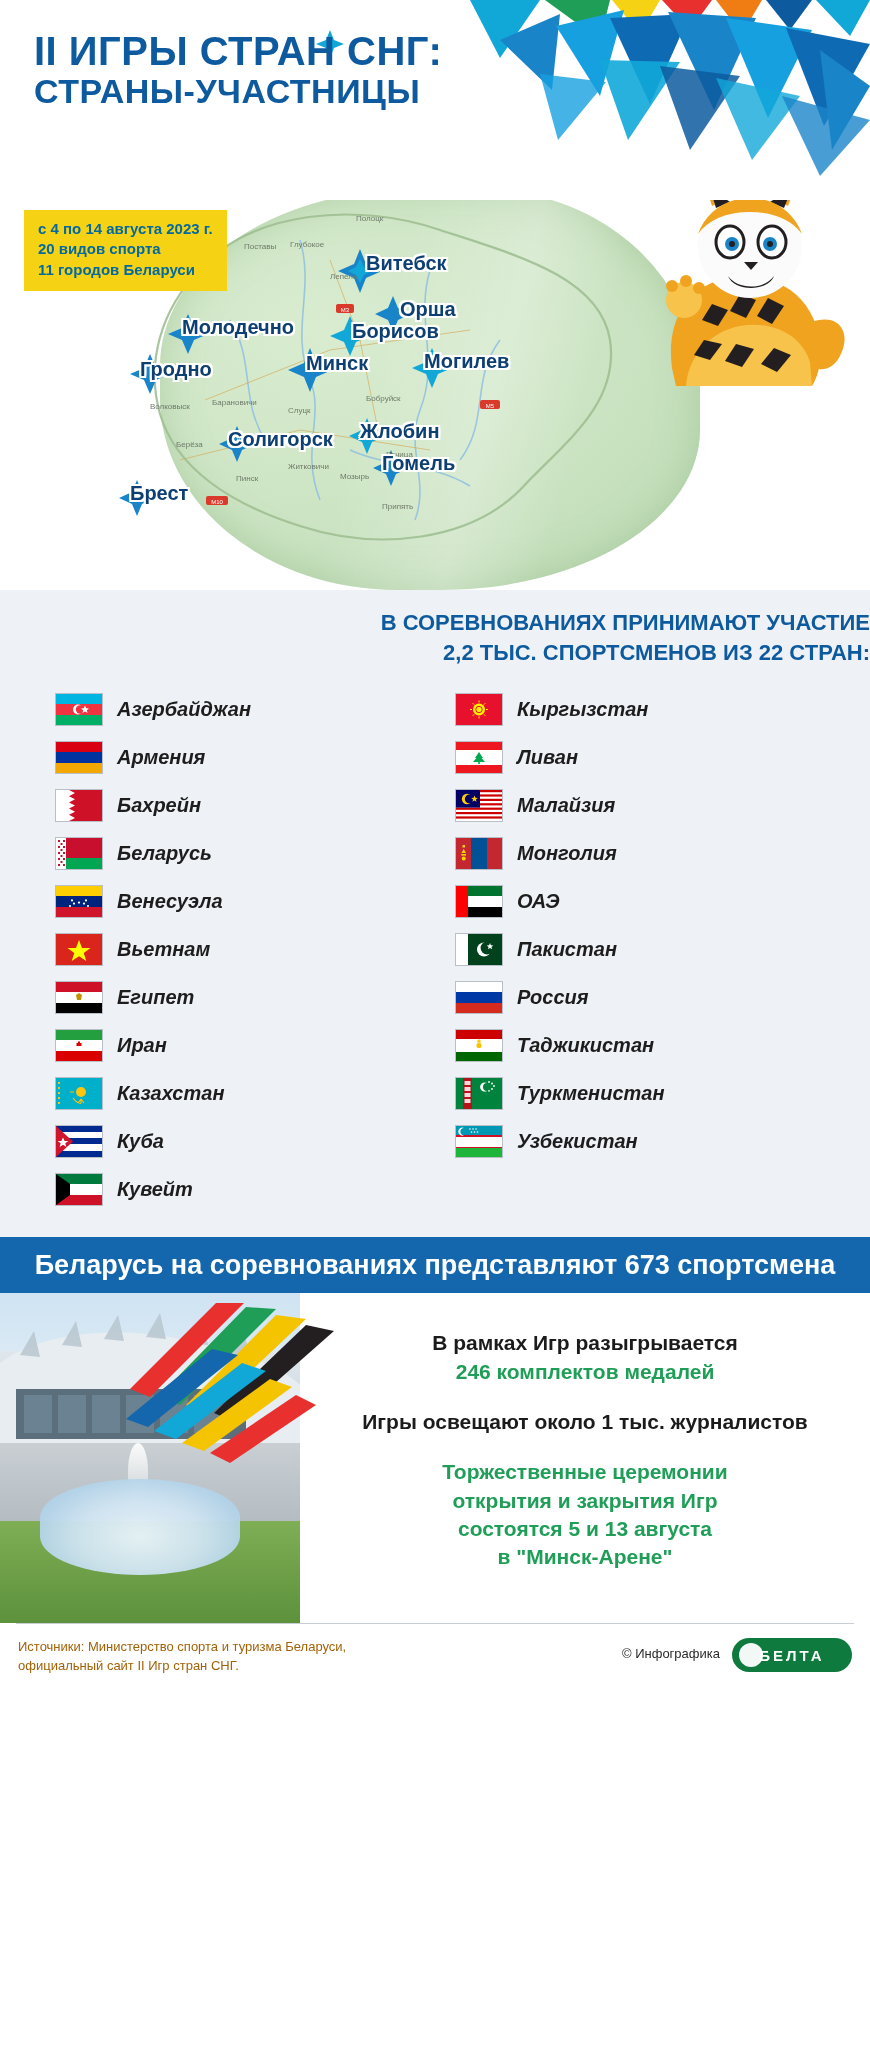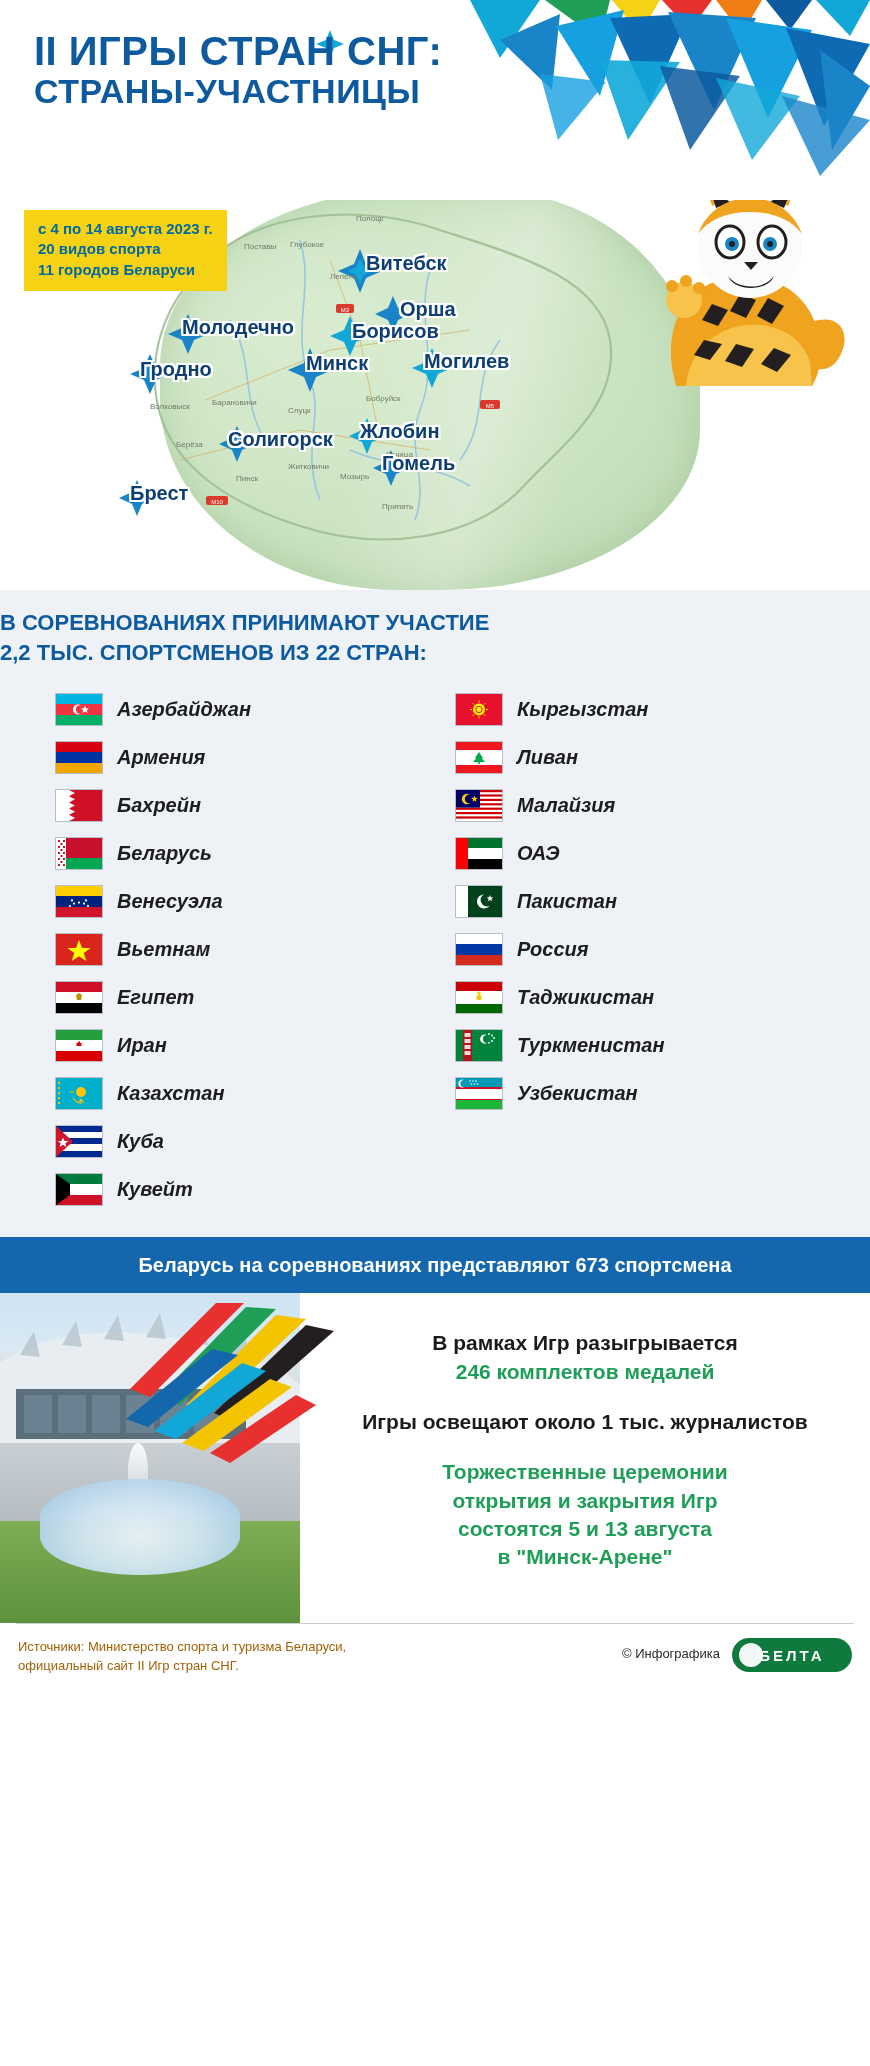--- a/index.html
+++ b/index.html
@@ -106,21 +106,21 @@
   .starmark{position:absolute;z-index:6;}
   .lynx{position:absolute;right:-6px;top:-28px;z-index:8;}
 
   
   .part{
     background:#eef1f5;
     padding:18px 0 24px 0;
   }
   .part h2{
     margin:0;
-    text-align:left;
+    text-align:right;
     color:#0d5a9e;
     font-size:22px;
     font-weight:bold;
     line-height:1.35;
   }
   .flags{
     margin:18px auto 0 auto;
     width:760px;
     display:flex;
     justify-content:space-between;
@@ -154,21 +154,21 @@
   
   .bluebar{
     background:#1467ad;
     height:56px;
     display:flex;
     align-items:center;
     justify-content:center;
   }
   .bluebar span{
     color:#fff;
-    font-size:20px;
+    font-size:27px;
     font-weight:bold;
   }
 
   
   .facts{
     position:relative;
     height:330px;
     background:#ffffff;
     overflow:hidden;
     text-align:center;
@@ -689,20 +689,36 @@
               </g>
               <rect width="24" height="17.6" fill="#000066"></rect>
               <circle cx="11" cy="9" r="5.2" fill="#ffcc00"></circle>
               <circle cx="13.2" cy="9" r="4.4" fill="#000066"></circle>
               <polygon points="18.5,5.5 19.4,7.8 21.8,7.9 19.9,9.4 20.6,11.8 18.5,10.4 16.4,11.8 17.1,9.4 15.2,7.9 17.6,7.8" fill="#ffcc00"></polygon>
             </svg>
           </span>
           <span class="cname">Малайзия</span>
         </div>
 
+        <div class="frow">
+          <span class="flag">
+            <i class="v3" style="left:0;background:#c4272f"></i>
+            <i class="v3" style="left:33.34%;background:#015197"></i>
+            <i class="v3" style="left:66.68%;background:#c4272f"></i>
+            <svg width="46" height="31" style="position:absolute;left:0;top:0">
+              <g fill="#ffd900">
+                <rect x="6.5" y="7" width="2.5" height="2.5"></rect>
+                <polygon points="7.7,11 10,15 5.4,15"></polygon>
+                <rect x="5.4" y="16" width="4.6" height="1.6"></rect>
+                <circle cx="7.7" cy="20.5" r="2"></circle>
+              </g>
+            </svg>
+          </span>
+          <span class="cname">Монголия</span>
+        </div>
 
         <div class="frow">
           <span class="flag">
             <i class="h3" style="top:0;left:25%;width:75%;background:#00732f"></i>
             <i class="h3" style="top:33.34%;left:25%;width:75%;background:#ffffff"></i>
             <i class="h3" style="top:66.68%;left:25%;width:75%;background:#000000"></i>
             <i style="position:absolute;left:0;top:0;width:25%;height:100%;background:#ff0000"></i>
           </span>
           <span class="cname">ОАЭ</span>
         </div>

